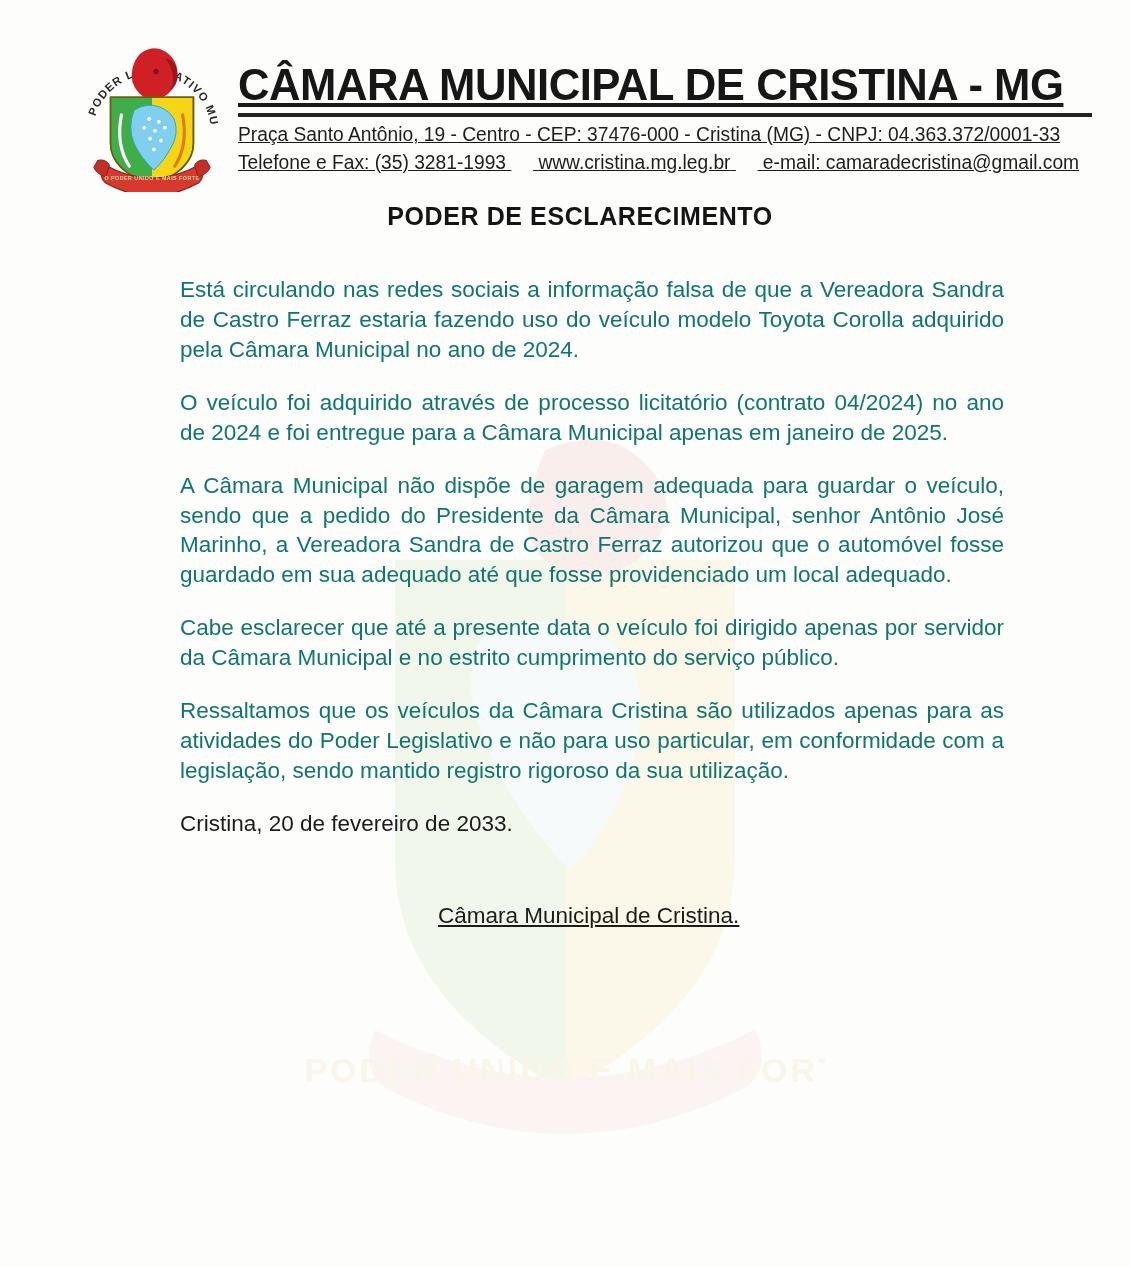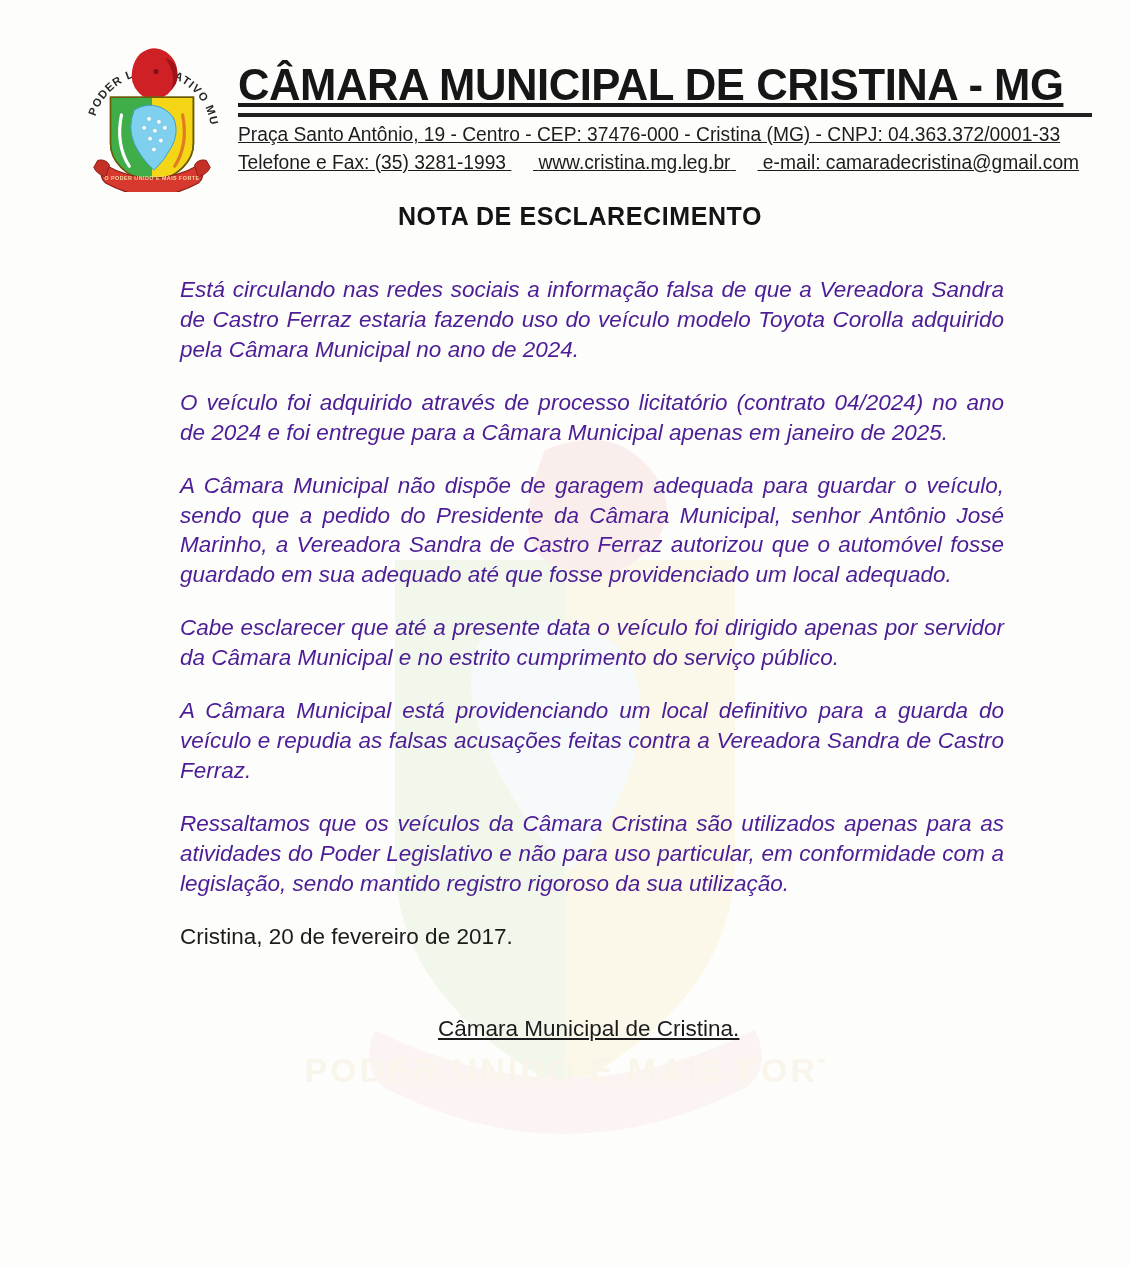--- a/index.html
+++ b/index.html
@@ -102,22 +102,21 @@
   .body {
     position: relative;
     z-index: 2;
     margin: 44px 126px 0 180px;
   }
   .para {
     font-size: 22.5px;
     line-height: 1.33;
     text-align: justify;
     margin: 0 0 23px 0;
-    color: #4c1d95;
-    font-style: italic;
+    color: #0f766e;
   }
   .para:last-of-type { margin-bottom: 0; }
   .date-line {
     font-size: 22.5px;
     line-height: 1.33;
     text-align: left;
     margin: 0;
     color: #1b1b1b;
   }
   .signature {
@@ -191,26 +190,25 @@
       <div class="contact-line">
         <span>Telefone e Fax: (35) 3281-1993</span>
         <span class="gap"></span>
         <span>www.cristina.mg.leg.br</span>
         <span class="gap"></span>
         <span>e-mail: camaradecristina@gmail.com</span>
       </div>
     </div>
   </div>
 
-  <div class="doc-title">NOTA DE ESCLARECIMENTO</div>
+  <div class="doc-title">PODER DE ESCLARECIMENTO</div>
 
   <div class="body">
     <p class="para">Está circulando nas redes sociais a informação falsa de que a Vereadora Sandra de Castro Ferraz estaria fazendo uso do veículo modelo Toyota Corolla adquirido pela Câmara Municipal no ano de 2024.</p>
     <p class="para">O veículo foi adquirido através de processo licitatório (contrato 04/2024) no ano de 2024 e foi entregue para a Câmara Municipal apenas em janeiro de 2025.</p>
     <p class="para">A Câmara Municipal não dispõe de garagem adequada para guardar o veículo, sendo que a pedido do Presidente da Câmara Municipal, senhor Antônio José Marinho, a Vereadora Sandra de Castro Ferraz autorizou que o automóvel fosse guardado em sua adequado até que fosse providenciado um local adequado.</p>
     <p class="para">Cabe esclarecer que até a presente data o veículo foi dirigido apenas por servidor da Câmara Municipal e no estrito cumprimento do serviço público.</p>
-    <p class="para">A Câmara Municipal está providenciando um local definitivo para a guarda do veículo e repudia as falsas acusações feitas contra a Vereadora Sandra de Castro Ferraz.</p>
     <p class="para">Ressaltamos que os veículos da Câmara Cristina são utilizados apenas para as atividades do Poder Legislativo e não para uso particular, em conformidade com a legislação, sendo mantido registro rigoroso da sua utilização.</p>
-    <p class="date-line">Cristina, 20 de fevereiro de 2017.</p>
+    <p class="date-line">Cristina, 20 de fevereiro de 2033.</p>
     <p class="signature">Câmara Municipal de Cristina.</p>
   </div>
 
 </div>
 
 </body></html>

